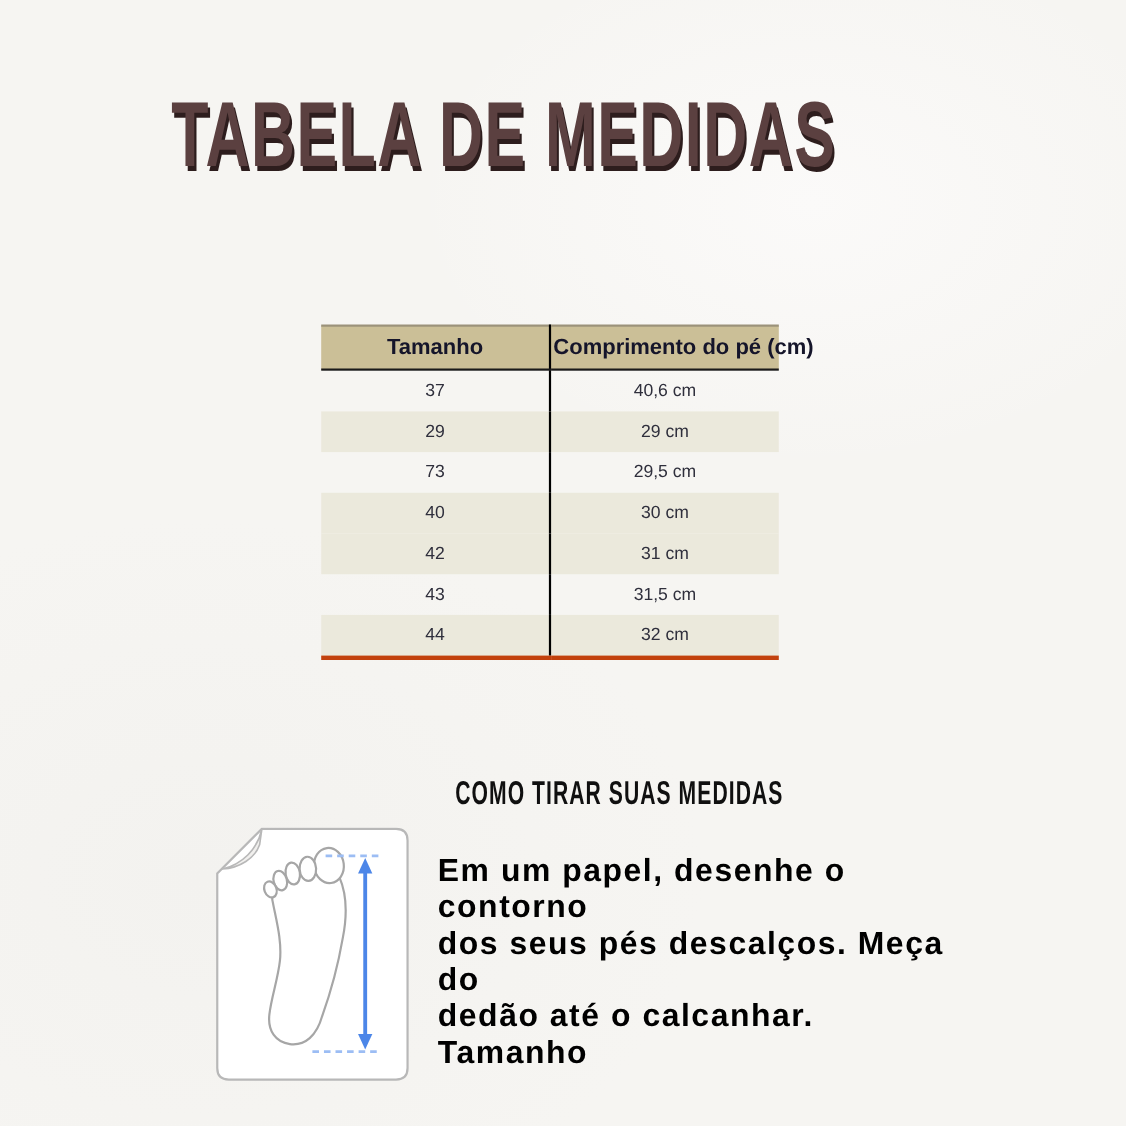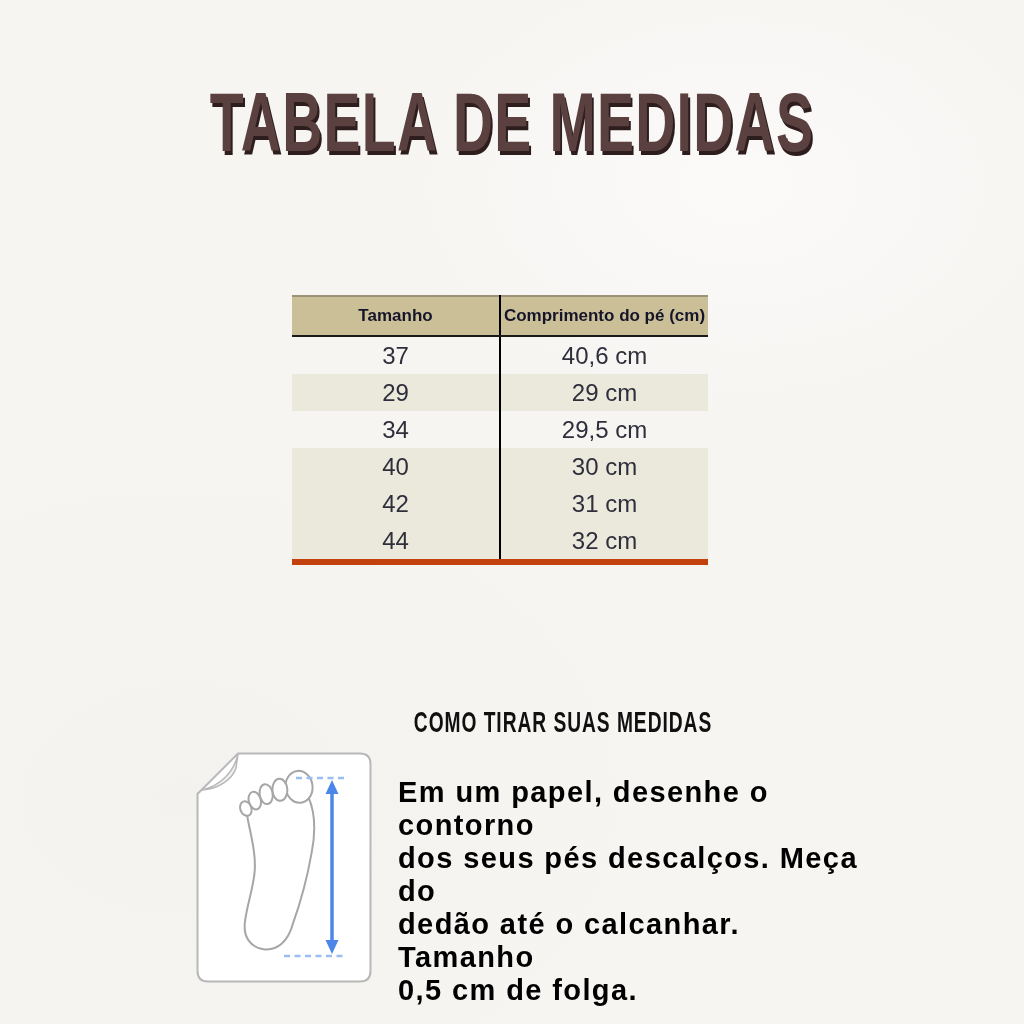--- a/index.html
+++ b/index.html
@@ -17,21 +17,21 @@
       radial-gradient(ellipse 700px 500px at 18% 78%, #f3f2ef 0%, rgba(243,242,239,0) 65%),
       #f6f5f2;
   }
 
   
   .title-wrap {
     position: absolute;
     top: 80px;
     left: 0;
     width: 100%;
-    text-align: center;
+    text-align: left;
     white-space: nowrap;
   }
   .title-text {
     display: inline-block;
     font-size: 84px;
     font-weight: bold;
     line-height: 1;
     letter-spacing: 2px;
     color: var(--title-color, #5b4040);
     text-shadow: 3px 4px 0 var(--title-shadow, #2d1d1d);
@@ -48,46 +48,46 @@
   }
   table.size-table {
     width: 100%;
     border-collapse: collapse;
     table-layout: fixed;
   }
   table.size-table th {
     height: 38px;
     background: var(--header-bg, #cbbf97);
     color: #15152a;
-    font-size: 17px;
+    font-size: 20px;
     font-weight: bold;
     text-align: center;
     vertical-align: middle;
     border-top: 2px solid #9b927a;
     border-bottom: 2px solid #1a1a1a;
     padding: 0 2px;
     white-space: nowrap;
   }
   table.size-table td {
     height: 37px;
-    font-size: 24px;
+    font-size: 16px;
     color: #2f2f3c;
     text-align: center;
     vertical-align: middle;
     padding: 0;
   }
   table.size-table th:first-child,
   table.size-table td:first-child {
     border-right: 2px solid #000;
   }
   table.size-table tr.alt td {
     background: var(--row-alt-bg, #ebe9dc);
   }
   table.size-table tr:last-child td {
-    border-bottom: 6px solid #c2410c;
+    border-bottom: 4px solid #c2410c;
   }
 
   
   .section-heading-wrap {
     position: absolute;
     top: 707px;
     left: 563px;
     transform: translateX(-50%);
     white-space: nowrap;
   }
@@ -142,30 +142,34 @@
     <tbody>
         <tr>
           <td>37</td>
           <td>40,6 cm</td>
         </tr>
         <tr class="alt">
           <td>29</td>
           <td>29 cm</td>
         </tr>
         <tr>
-          <td>34</td>
+          <td>73</td>
           <td>29,5 cm</td>
         </tr>
         <tr class="alt">
           <td>40</td>
           <td>30 cm</td>
         </tr>
         <tr class="alt">
           <td>42</td>
           <td>31 cm</td>
+        </tr>
+        <tr>
+          <td>43</td>
+          <td>31,5 cm</td>
         </tr>
         <tr class="alt">
           <td>44</td>
           <td>32 cm</td>
         </tr>
       </tbody>
   </table>
 </div>
 
 <div class="section-heading-wrap">
@@ -194,14 +198,13 @@
     <line x1="136" y1="38" x2="136" y2="192" stroke="#4c86e8" stroke-width="3.5"></line>
     <polygon points="136,28 129.5,42 142.5,42" fill="#4c86e8"></polygon>
     <polygon points="136,202 129.5,188 142.5,188" fill="#4c86e8"></polygon>
   </g>
 </svg>
 
 <div class="instructions">
     <div>Em um papel, desenhe o contorno</div>
     <div>dos seus pés descalços. Meça do</div>
     <div>dedão até o calcanhar. Tamanho</div>
-    <div>0,5 cm de folga.</div>
   </div>
 
 </body></html>

